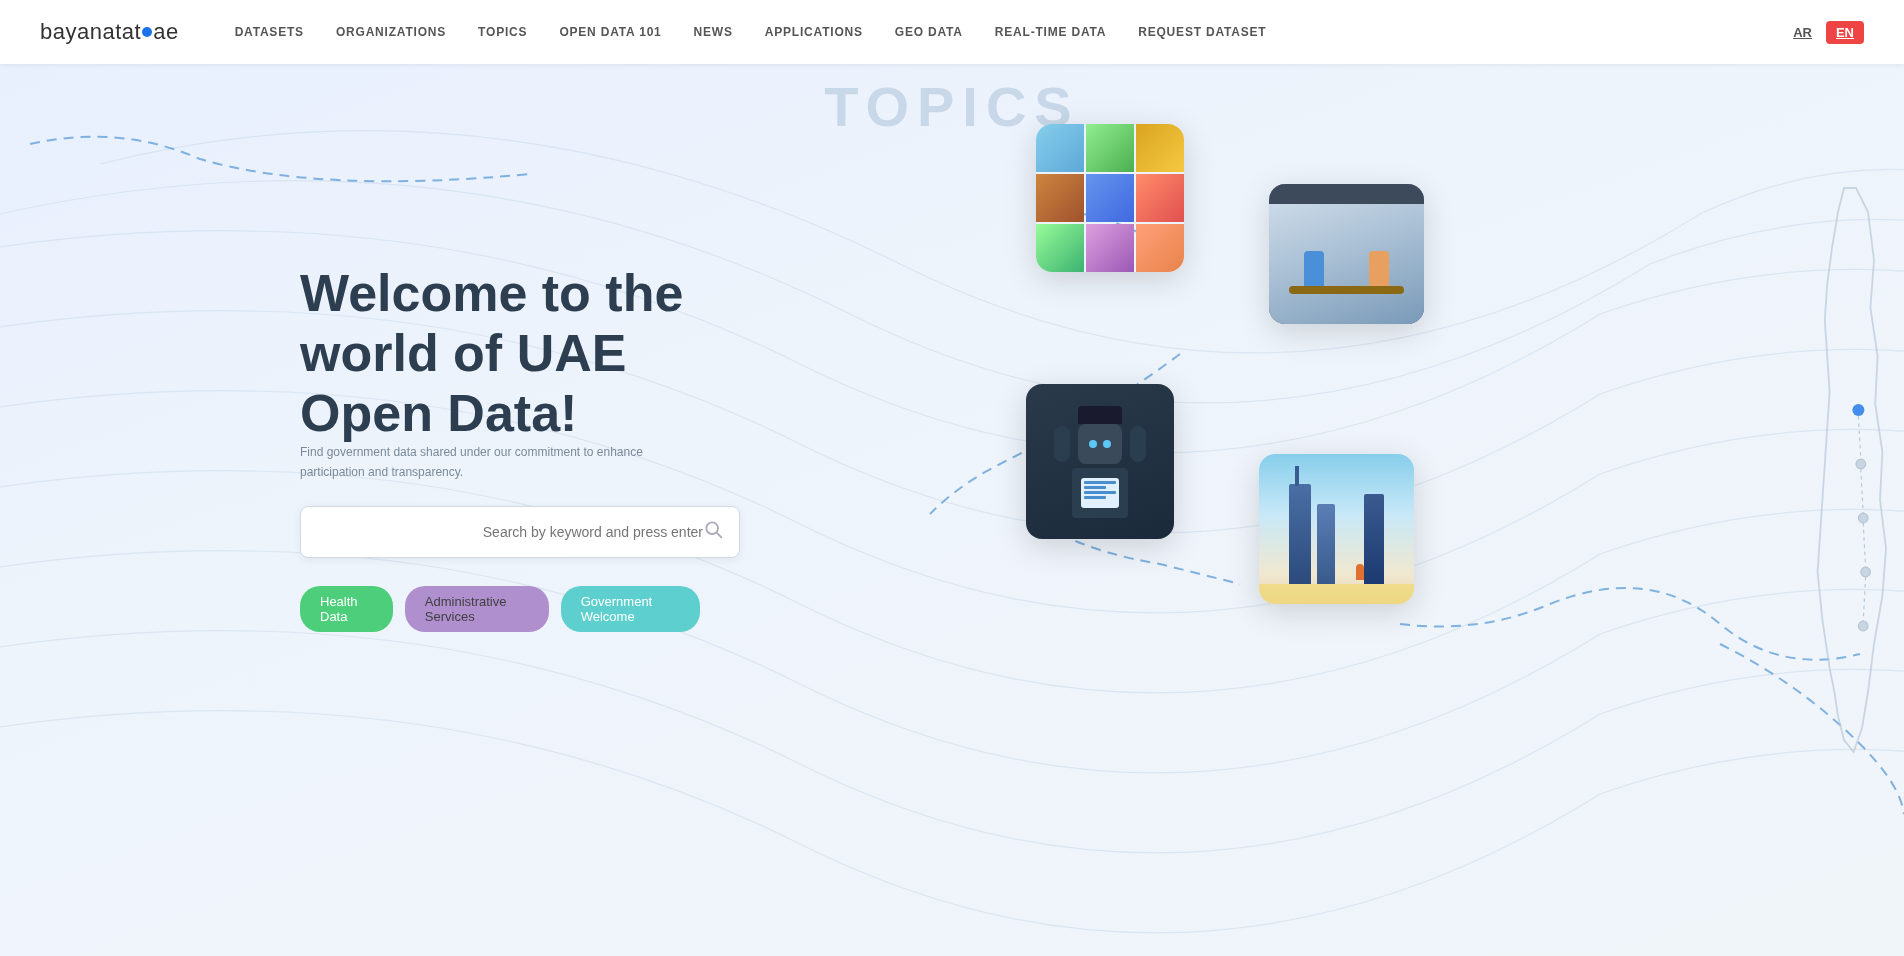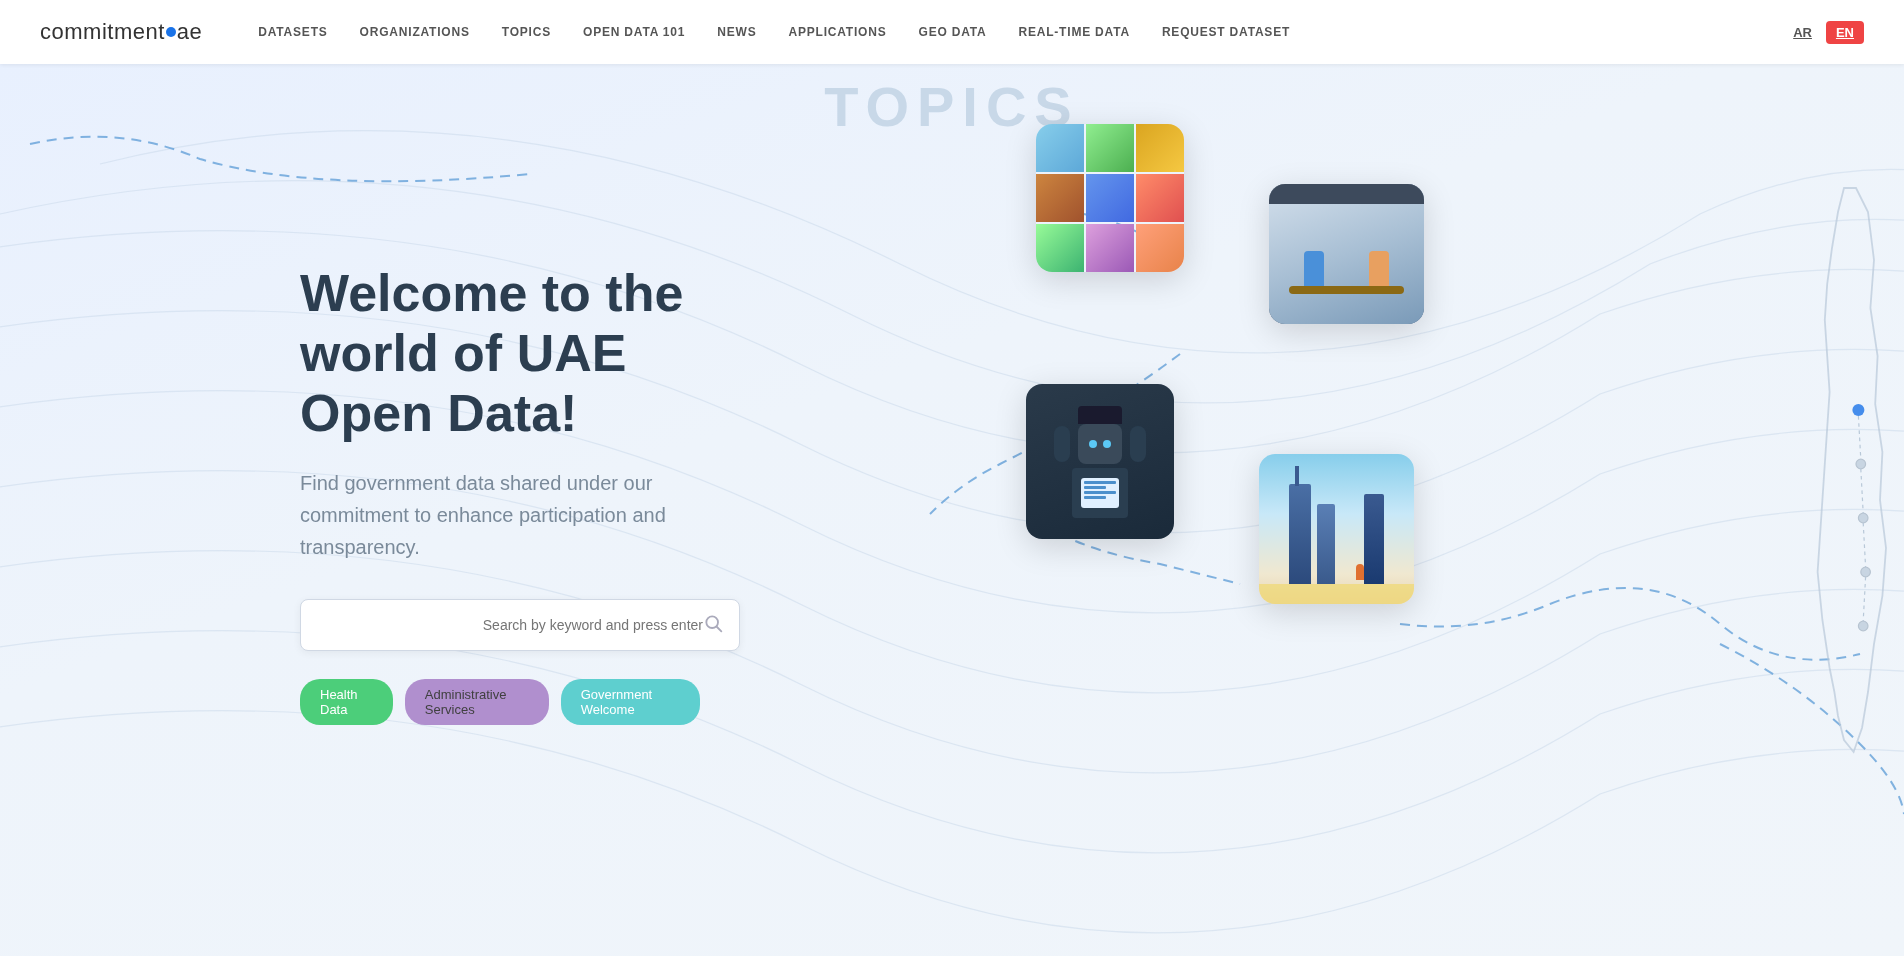--- a/index.html
+++ b/index.html
@@ -118,27 +118,26 @@
       position: relative;
       z-index: 5;
       padding: 200px 0 0 300px;
       max-width: 700px;
     }
     .hero-title {
       font-size: 52px;
       font-weight: 700;
       color: #2c3e50;
       line-height: 1.15;
-      margin-bottom: 24px;
     }
     .hero-subtitle {
-      font-size: 20px;
+      font-size: 12px;
       color: #7a8a9a;
       line-height: 1.6;
-      margin-bottom: 36px;
+      margin-bottom: 24px;
       max-width: 420px;
     }
 
     
     .search-box {
       display: flex;
       align-items: center;
       background: #fff;
       border: 1.5px solid #d0d8e4;
       border-radius: 8px;
@@ -433,21 +432,21 @@
       text-transform: uppercase;
       z-index: 0;
       top: 10px;
     }
   </style>
 </head>
 <body>
 
 <nav>
   <div class="logo">
-    <span>commitment</span>
+    <span>bayanatat</span>
       <span class="logo-dot"></span>
       <span>ae</span>
   </div>
   <div class="nav-links">
     <a class="nav-link">DATASETS</a>
     <a class="nav-link">ORGANIZATIONS</a>
     <a class="nav-link">TOPICS</a>
     <a class="nav-link">OPEN DATA 101</a>
     <a class="nav-link">NEWS</a>
     <a class="nav-link">APPLICATIONS</a>

